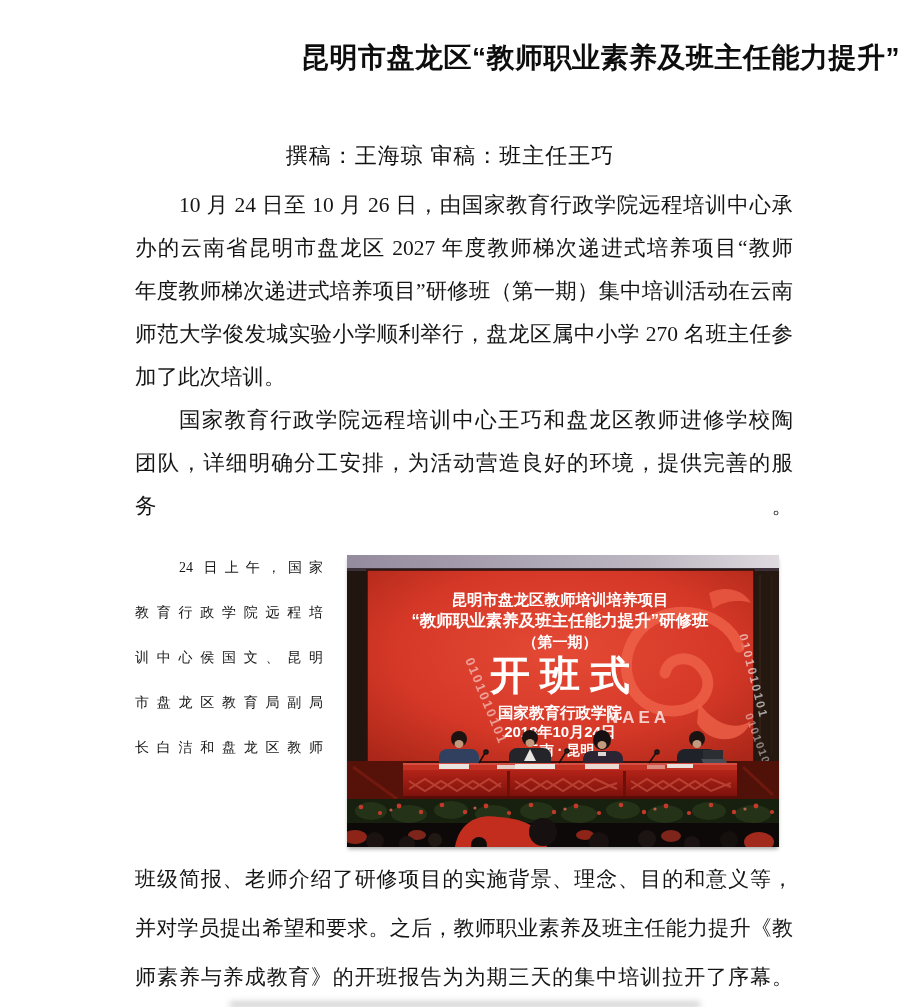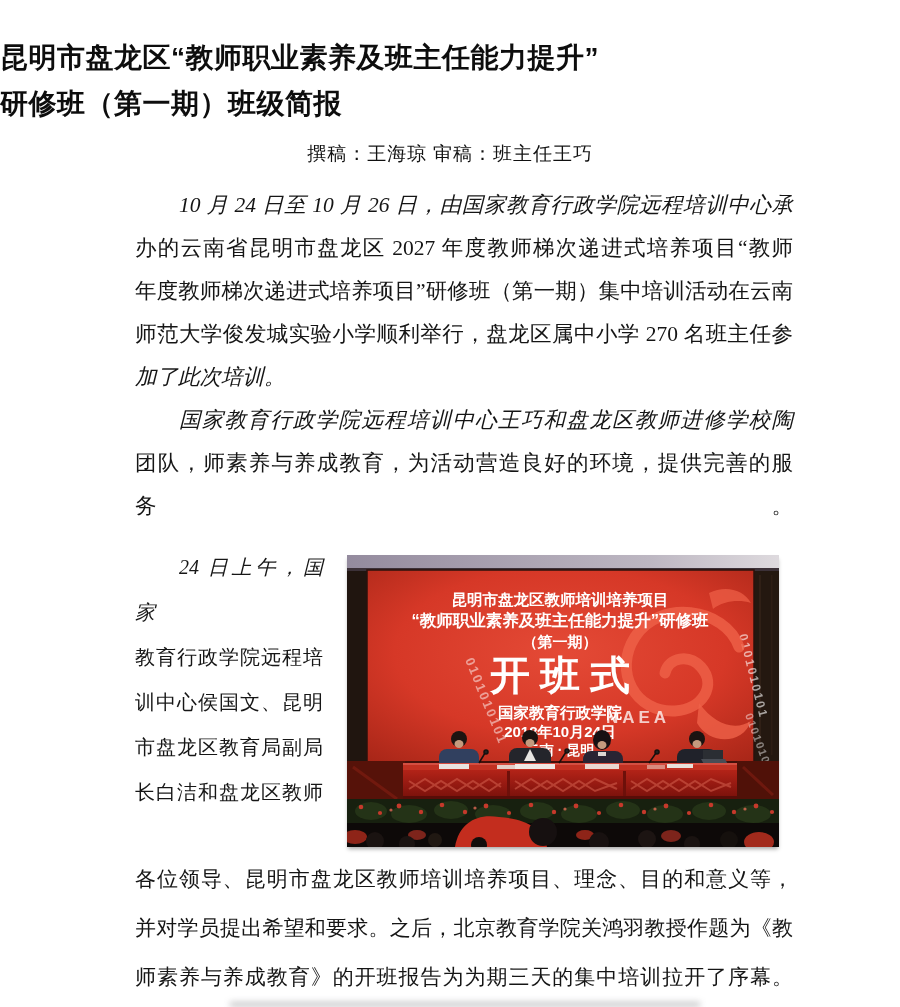--- a/index.html
+++ b/index.html
@@ -2,70 +2,69 @@
 <html><head>
 <meta charset="utf-8">
 <style>
   * { margin:0; padding:0; box-sizing:border-box; }
   html,body { width:900px; height:1007px; background:#ffffff; overflow:hidden; }
   .page {
     position:relative; width:900px; height:1007px; background:#ffffff;
     font-family:"Liberation Serif", serif; color:#161616;
   }
   .title-line {
-    position:absolute; left:0; width:900px; text-align:left;
+    position:absolute; left:0; width:900px; text-align:right;
     font-family:"Liberation Sans", sans-serif; font-weight:700;
     font-size:28px; line-height:36px; color:#0d0d0d; letter-spacing:0.5px;
   }
   .title-1 { top:40px; }
   .title-2 { top:86px; }
   .byline {
     position:absolute; top:141px; left:0; width:900px; text-align:center;
-    font-size:19px; color:#111; letter-spacing:1px;
+    font-size:22px; color:#111; letter-spacing:1px;
   }
   .bodyblock {
     position:absolute; left:135px; width:658px;
     font-size:21.5px; color:#151515;
   }
   .para-main { top:184px; line-height:43px; }
   .closing   { top:855px; line-height:49px; font-size:21px; }
   .jline { text-align:justify; text-align-last:justify; }
-  .jline.lastline { text-align-last:left;font-style:italic; }
-  .jline.indent { text-indent:44px;font-style:italic; }
+  .jline.lastline { text-align-last:left; }
+  .jline.indent { text-indent:44px; }
   .section3 { position:absolute; top:545px; left:135px; width:658px; display:flex; }
-  .leftcol { width:212px; padding-right:24px; line-height:45px; font-size:20px; }
+  .leftcol { width:212px; padding-right:24px; line-height:45px; font-size:14px; }
   .photo-frame {
     width:432px; height:292px; margin-top:10px; position:relative; flex:0 0 432px;
     box-shadow:0 3px 4px -1px rgba(0,0,0,0.35);
     background:#15100c; overflow:hidden;
   }
   .photo-frame svg { display:block; }
   .scan-shadow {
     position:absolute; bottom:0; left:230px; width:470px; height:5px;
     background:rgba(90,90,95,0.35); filter:blur(3px);
   }
   .scr-txt { font-family:"Liberation Sans", sans-serif; font-weight:700; fill:#ffffff; }
 </style>
 </head>
 <body>
 
 <div class="page">
 
   <div class="title-line title-1">昆明市盘龙区“教师职业素养及班主任能力提升”</div>
-  <div class="title-line title-2">研修班（第一期）班级简报</div>
   <div class="byline">撰稿：王海琼  审稿：班主任王巧</div>
 
   <div class="bodyblock para-main">
     <div class="jline indent">10 月 24 日至 10 月 26 日，由国家教育行政学院远程培训中心承</div>
     <div class="jline">办的云南省昆明市盘龙区 2027 年度教师梯次递进式培养项目“教师</div>
     <div class="jline">年度教师梯次递进式培养项目”研修班（第一期）集中培训活动在云南</div>
     <div class="jline">师范大学俊发城实验小学顺利举行，盘龙区属中小学 270 名班主任参</div>
     <div class="jline lastline">加了此次培训。</div>
     <div class="jline indent">国家教育行政学院远程培训中心王巧和盘龙区教师进修学校陶</div>
-    <div class="jline">团队，师素养与养成教育，为活动营造良好的环境，提供完善的服务。</div>
+    <div class="jline">团队，详细明确分工安排，为活动营造良好的环境，提供完善的服务。</div>
   </div>
 
   <div class="section3">
     <div class="leftcol">
       <div class="jline indent">24 日上午，国家</div>
       <div class="jline">教育行政学院远程培</div>
       <div class="jline">训中心侯国文、昆明</div>
       <div class="jline">市盘龙区教育局副局</div>
       <div class="jline">长白洁和盘龙区教师</div>
     </div>
@@ -253,19 +252,19 @@
           <circle cx="252" cy="287" r="10" fill="#181110"></circle>
           <circle cx="300" cy="284" r="9" fill="#1c1412"></circle>
           <circle cx="345" cy="289" r="8" fill="#1a1311"></circle>
           <circle cx="382" cy="285" r="9" fill="#15100d"></circle>
         </g>
       </svg>
     </div>
   </div>
 
   <div class="bodyblock closing">
-    <div class="jline">各位领导、昆明市盘龙区教师培训培养项目、理念、目的和意义等，</div>
-    <div class="jline">并对学员提出希望和要求。之后，北京教育学院关鸿羽教授作题为《教</div>
+    <div class="jline">班级简报、老师介绍了研修项目的实施背景、理念、目的和意义等，</div>
+    <div class="jline">并对学员提出希望和要求。之后，教师职业素养及班主任能力提升《教</div>
     <div class="jline">师素养与养成教育》的开班报告为为期三天的集中培训拉开了序幕。</div>
   </div>
 
   <div class="scan-shadow"></div>
 </div>
 
 </body></html>

